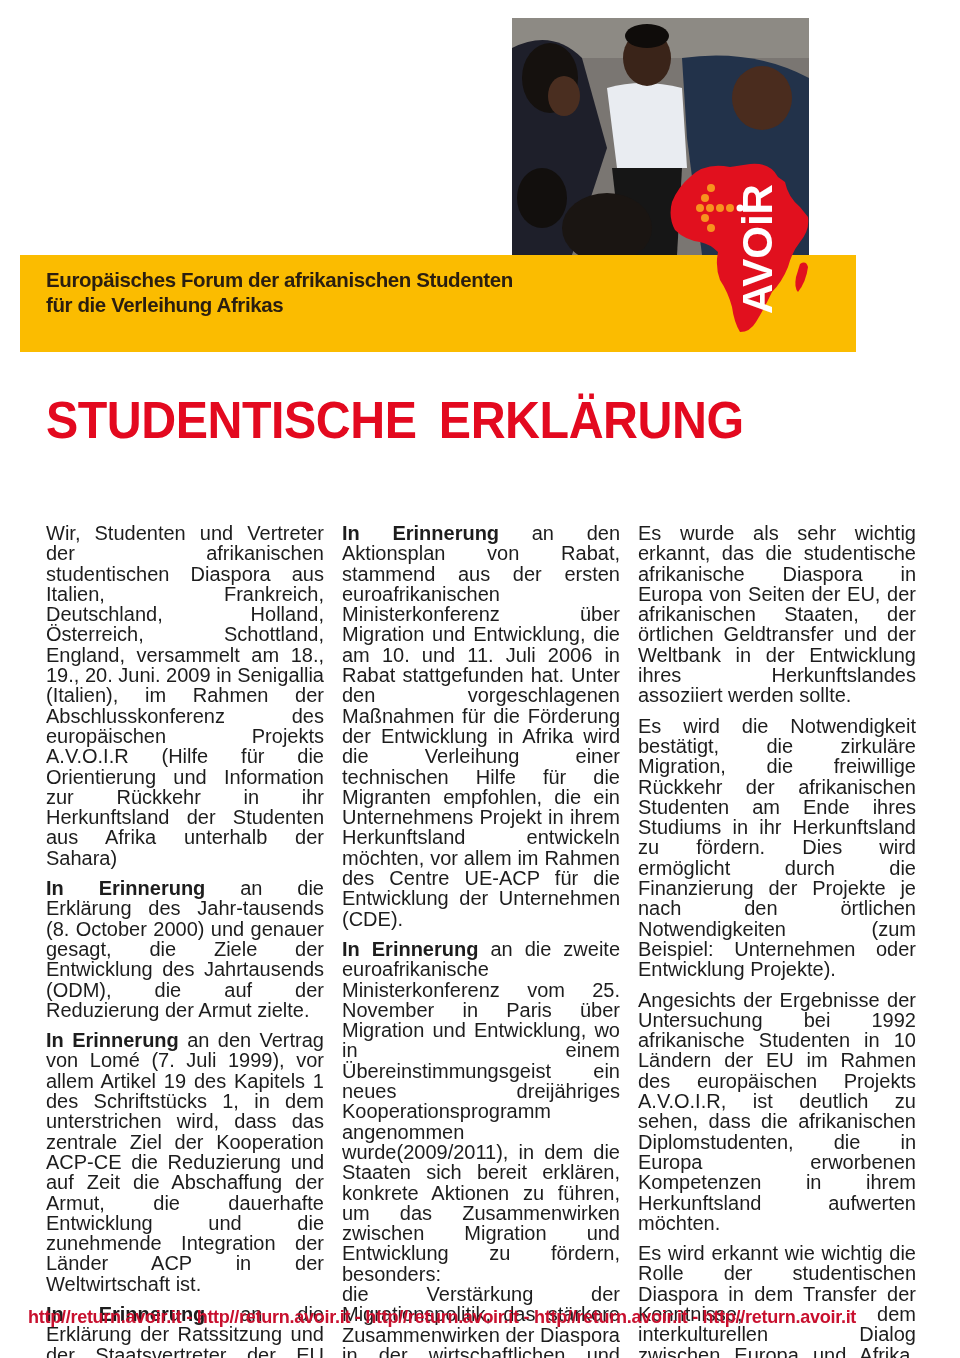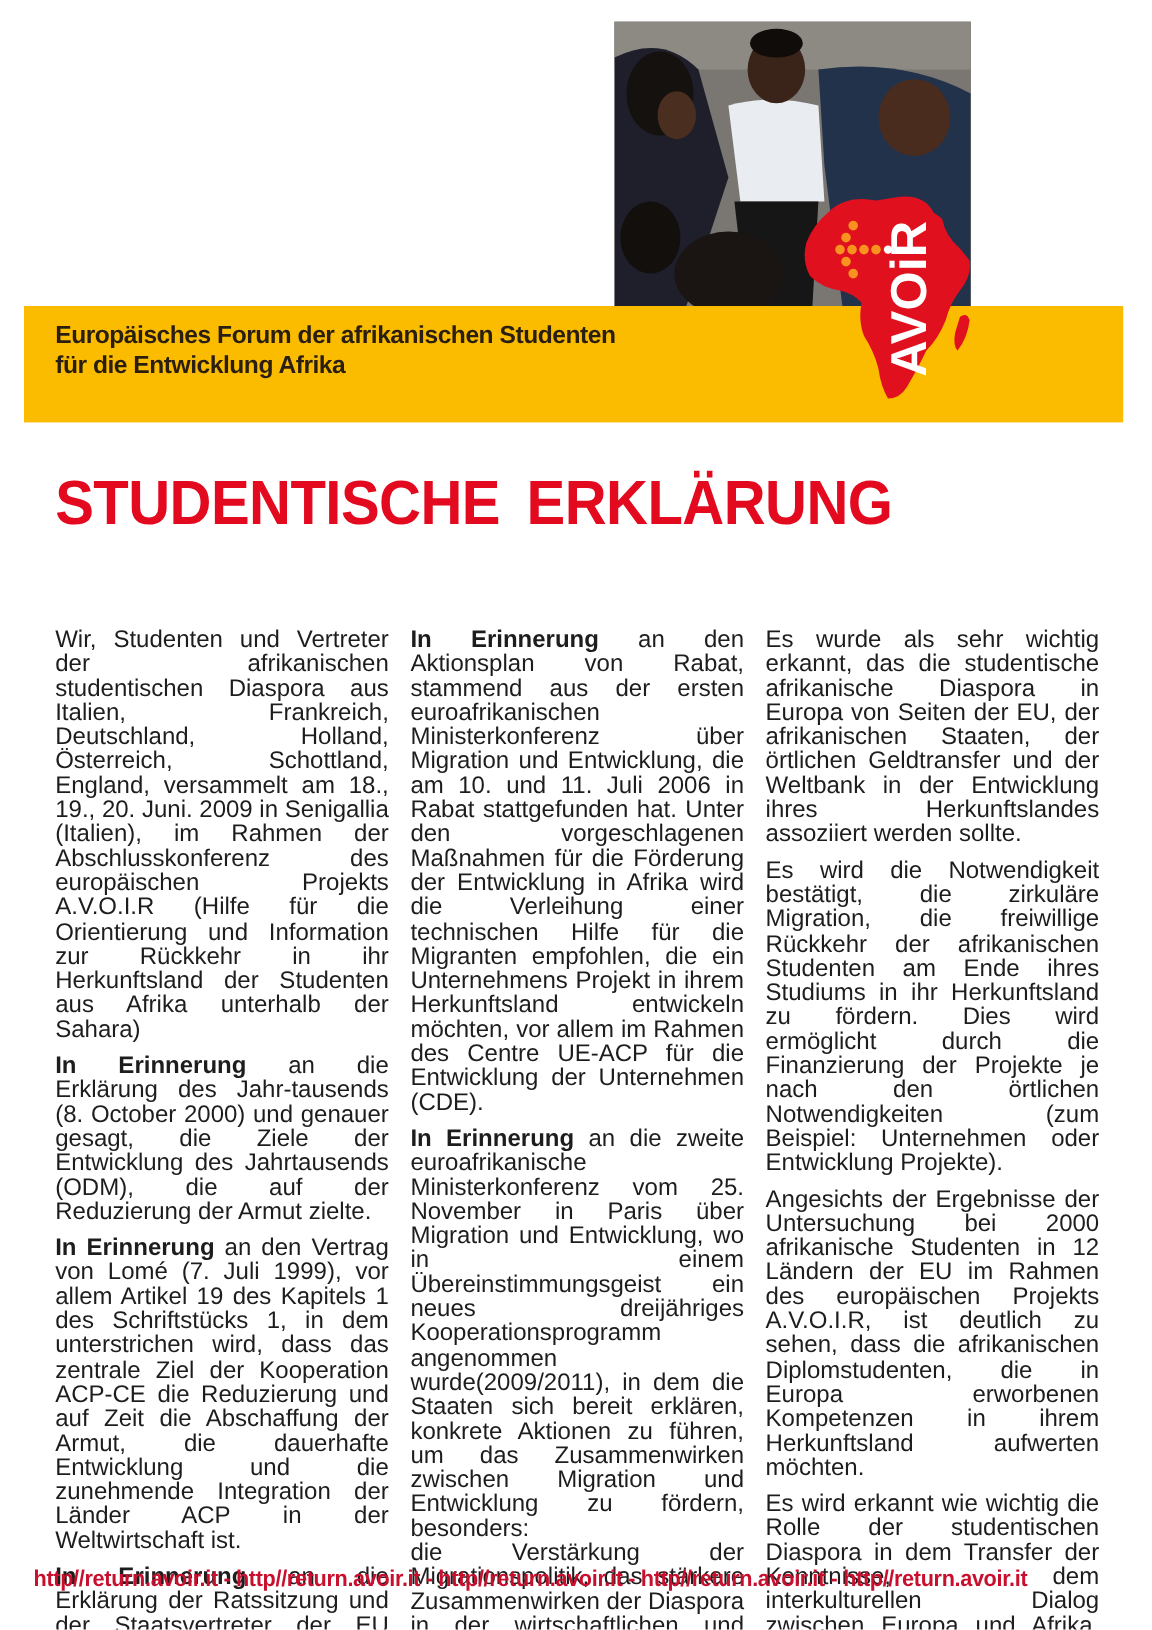--- a/index.html
+++ b/index.html
@@ -3,21 +3,21 @@
   <meta charset="utf-8">
   <style>
     html, body { margin: 0; padding: 0; background: #ffffff; }
     body { width: 960px; height: 1358px; position: relative; overflow: hidden;
       font-family: "DejaVu Sans", "Liberation Sans", sans-serif; color: #1a1a1a; }
 
     .photo { position: absolute; left: 512px; top: 18px; width: 297px; height: 237px;
       background: #6d6a66; overflow: hidden; }
     .photo svg { display: block; }
 
-    .band { position: absolute; left: 20px; top: 255px; width: 916px; height: 97px;
+    .band { position: absolute; left: 20px; top: 255px; width: 836px; height: 97px;
       background: #fbbc00; }
     .band-text { position: absolute; left: 26px; top: 13px; font-family: "Liberation Sans", sans-serif;
       font-weight: bold; font-size: 20.5px; line-height: 24.5px; color: #2a1e10; letter-spacing: -0.4px; }
     .band-text div { white-space: nowrap; }
 
     .logo { position: absolute; left: 660px; top: 142px; width: 160px; height: 200px; }
 
     .title { position: absolute; left: 46px; top: 388px; font-family: "Liberation Sans", sans-serif;
       font-weight: bold; font-size: 52px; line-height: 64px; color: #e3091f; letter-spacing: -0.5px;
       white-space: nowrap; transform: scaleX(0.93); transform-origin: left top; word-spacing: 10px; }
@@ -57,21 +57,21 @@
 
     <ellipse cx="95" cy="210" rx="45" ry="35" fill="#1a1512"></ellipse>
     <ellipse cx="30" cy="180" rx="25" ry="30" fill="#120f0d"></ellipse>
     <ellipse cx="250" cy="195" rx="30" ry="25" fill="#8a8784"></ellipse>
   </svg>
 </div>
 
 <div class="band">
   <div class="band-text">
     <div>Europäisches Forum der afrikanischen Studenten</div>
-    <div>für die Entwicklung Afrika</div>
+    <div>für die Verleihung Afrikas</div>
   </div>
 </div>
 
 <div class="logo">
   <svg width="160" height="200" viewBox="0 0 160 200">
     <path d="M30 35 Q45 20 70 25 L90 22 Q110 20 118 35 L125 40 Q128 55 140 65 L148 75 Q150 88 140 100 Q132 110 128 125 Q122 140 112 150 Q105 165 96 180 Q90 190 80 190 Q74 180 72 165 Q68 150 60 138 Q55 125 58 110 Q50 102 40 100 Q25 98 15 88 Q8 75 12 60 Q18 45 30 35 Z" fill="#e1101e"></path>
     <path d="M140 122 Q146 118 148 125 Q146 140 138 150 Q134 146 136 135 Z" fill="#e1101e"></path>
 
     <g fill="#f7931e">
       <circle cx="51" cy="46" r="4"></circle>
@@ -99,17 +99,17 @@
 
 <div class="col c2">
   <p><b>In Erinnerung</b><span> an den Aktionsplan von Rabat, stammend aus der ersten euroafrikanischen Ministerkonferenz über Migration und Entwicklung, die am 10. und 11. Juli 2006 in Rabat stattgefunden hat. Unter den vorgeschlagenen Maßnahmen für die Förderung der Entwicklung in Afrika wird die Verleihung einer technischen Hilfe für die Migranten empfohlen, die ein Unternehmens Projekt in ihrem Herkunftsland entwickeln möchten, vor allem im Rahmen des Centre UE-ACP für die Entwicklung der Unternehmen (CDE).</span></p>
   <p class="tight"><b>In Erinnerung</b><span> an die zweite euroafrikanische Ministerkonferenz vom 25. November in Paris über Migration und Entwicklung, wo in einem Übereinstimmungsgeist ein neues dreijähriges Kooperationsprogramm angenommen wurde(2009/2011), in dem die Staaten sich bereit erklären, konkrete Aktionen zu führen, um das Zusammenwirken zwischen Migration und Entwicklung zu fördern, besonders:</span></p>
   <p><b></b><span>die Verstärkung der Migrationspolitik, das stärkere Zusammenwirken der Diaspora in der wirtschaftlichen und sozialen Entwicklung ihres Herkunftslands, die</span></p>
 </div>
 
 <div class="col c3">
   <p><b></b><span>Es wurde als sehr wichtig erkannt, das die studentische afrikanische Diaspora in Europa von Seiten der EU, der afrikanischen Staaten, der örtlichen Geldtransfer und der Weltbank in der Entwicklung ihres Herkunftslandes assoziiert werden sollte.</span></p>
   <p><b></b><span>Es wird die Notwendigkeit bestätigt, die zirkuläre Migration, die freiwillige Rückkehr der afrikanischen Studenten am Ende ihres Studiums in ihr Herkunftsland zu fördern. Dies wird ermöglicht durch die Finanzierung der Projekte je nach den örtlichen Notwendigkeiten (zum Beispiel: Unternehmen oder Entwicklung Projekte).</span></p>
-  <p><b></b><span>Angesichts der Ergebnisse der Untersuchung bei 2000 afrikanische Studenten in 12 Ländern der EU im Rahmen des europäischen Projekts A.V.O.I.R, ist deutlich zu sehen, dass die afrikanischen Diplomstudenten, die in Europa erworbenen Kompetenzen in ihrem Herkunftsland aufwerten möchten.</span></p>
+  <p><b></b><span>Angesichts der Ergebnisse der Untersuchung bei 1992 afrikanische Studenten in 10 Ländern der EU im Rahmen des europäischen Projekts A.V.O.I.R, ist deutlich zu sehen, dass die afrikanischen Diplomstudenten, die in Europa erworbenen Kompetenzen in ihrem Herkunftsland aufwerten möchten.</span></p>
   <p><b></b><span>Es wird erkannt wie wichtig die Rolle der studentischen Diaspora in dem Transfer der Kenntnisse, dem interkulturellen Dialog zwischen Europa und Afrika, die Internationalisierung der europäische Unternehmen in Afrika, die Beförderung der Demokratie und der Menschenrechte ist.</span></p>
 </div>
 
 <div class="footer">http//return.avoir.it - http//return.avoir.it - http//return.avoir.it - http//return.avoir.it - http//return.avoir.it</div>
 
 </body></html>

